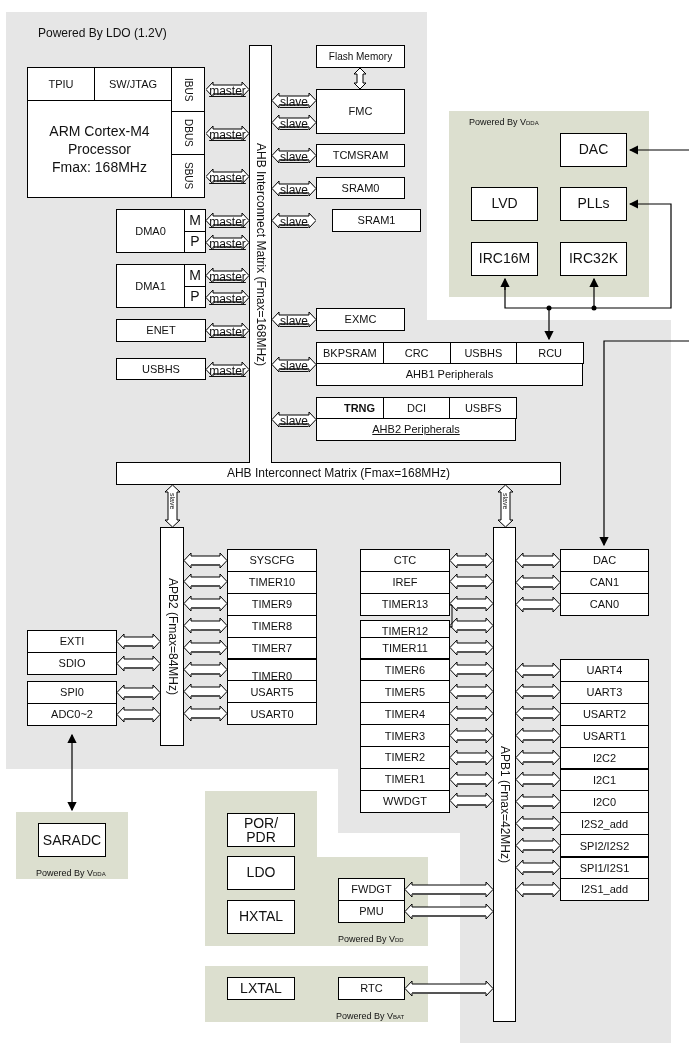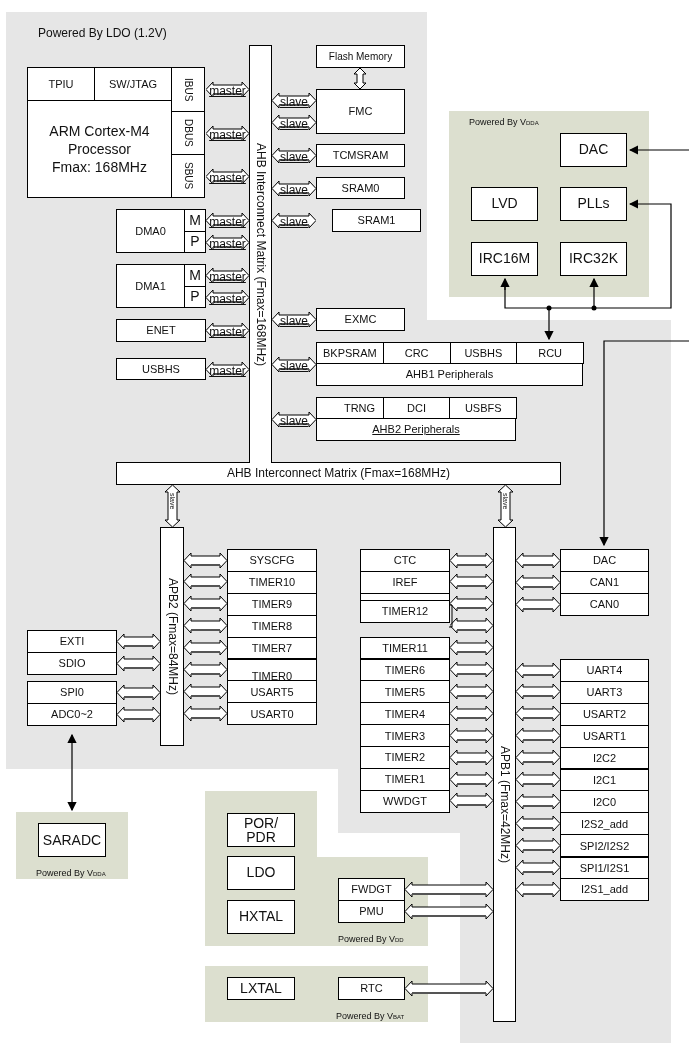--- a/index.html
+++ b/index.html
@@ -80,21 +80,21 @@
 <div class="box" style="left:316px;top:308px;width:89px;height:23px;">EXMC</div>
 
 <div id="ahb1-items">
     <div class="box" style="left: 316px; top: 342px; width: 67.75px; height: 22px;">BKPSRAM</div>
     <div class="box" style="left: 382.75px; top: 342px; width: 67.75px; height: 22px;">CRC</div>
     <div class="box" style="left: 449.5px; top: 342px; width: 67.75px; height: 22px;">USBHS</div>
     <div class="box" style="left: 516.25px; top: 342px; width: 67.75px; height: 22px;">RCU</div>
   </div>
 <div class="box" style="left:316px;top:363px;width:267px;height:23px;">AHB1 Peripherals</div>
 <div id="ahb2-items">
-    <div class="box" style="left: 316px; top: 397px; width: 87px; height: 22px;">TRNG</div>
+    <div class="box" style="left: 316px; top: 397px; width: 87px; height: 22px; font-weight: bold;">TRNG</div>
     <div class="box" style="left: 382.7px; top: 397px; width: 67.7px; height: 22px;">DCI</div>
     <div class="box" style="left: 449.4px; top: 397px; width: 67.7px; height: 22px;">USBFS</div>
   </div>
 <div class="box" style="left:316px;top:418px;width:200px;height:23px;text-decoration:underline;">AHB2 Peripherals</div>
 
 <div class="box big" style="left:560px;top:133px;width:67px;height:34px;">DAC</div>
 <div class="box big" style="left:471px;top:187px;width:67px;height:34px;">LVD</div>
 <div class="box big" style="left:560px;top:187px;width:67px;height:34px;">PLLs</div>
 <div class="box big" style="left:471px;top:242px;width:67px;height:34px;">IRC16M</div>
 <div class="box big" style="left:560px;top:242px;width:67px;height:34px;">IRC32K</div>
@@ -119,21 +119,21 @@
     <div class="box" style="left: 27px; top: 703px; width: 90px; height: 23px;">ADC0~2</div>
   </div>
 
 <div class="box" style="left:493px;top:527px;width:23px;height:495px;">
     <span class="vtext" style="margin-top:60px;">APB1  (Fmax=42MHz)</span>
   </div>
 <div id="apb1-left">
     <div class="box" style="left: 360px; top: 549px; width: 90px; height: 22.9px;">CTC</div>
     <div class="box" style="left: 360px; top: 570.9px; width: 90px; height: 22.9px;">IREF</div>
     <div class="box" style="left: 360px; top: 592.8px; width: 90px; height: 22.9px;">TIMER13</div>
-    <div class="box" style="left: 360px; top: 600px; width: 90px; height: 22.9px;">TIMER12</div>
+    <div class="box" style="left: 360px; top: 620px; width: 90px; height: 22.9px;">TIMER12</div>
     <div class="box" style="left: 360px; top: 636.6px; width: 90px; height: 22.9px;">TIMER11</div>
     <div class="box" style="left: 360px; top: 658.5px; width: 90px; height: 22.9px;">TIMER6</div>
     <div class="box" style="left: 360px; top: 680.4px; width: 90px; height: 22.9px;">TIMER5</div>
     <div class="box" style="left: 360px; top: 702.3px; width: 90px; height: 22.9px;">TIMER4</div>
     <div class="box" style="left: 360px; top: 724.2px; width: 90px; height: 22.9px;">TIMER3</div>
     <div class="box" style="left: 360px; top: 746.1px; width: 90px; height: 22.9px;">TIMER2</div>
     <div class="box" style="left: 360px; top: 768px; width: 90px; height: 22.9px;">TIMER1</div>
     <div class="box" style="left: 360px; top: 789.9px; width: 90px; height: 22.9px;">WWDGT</div>
   </div>
 <div id="apb1-right-top">

